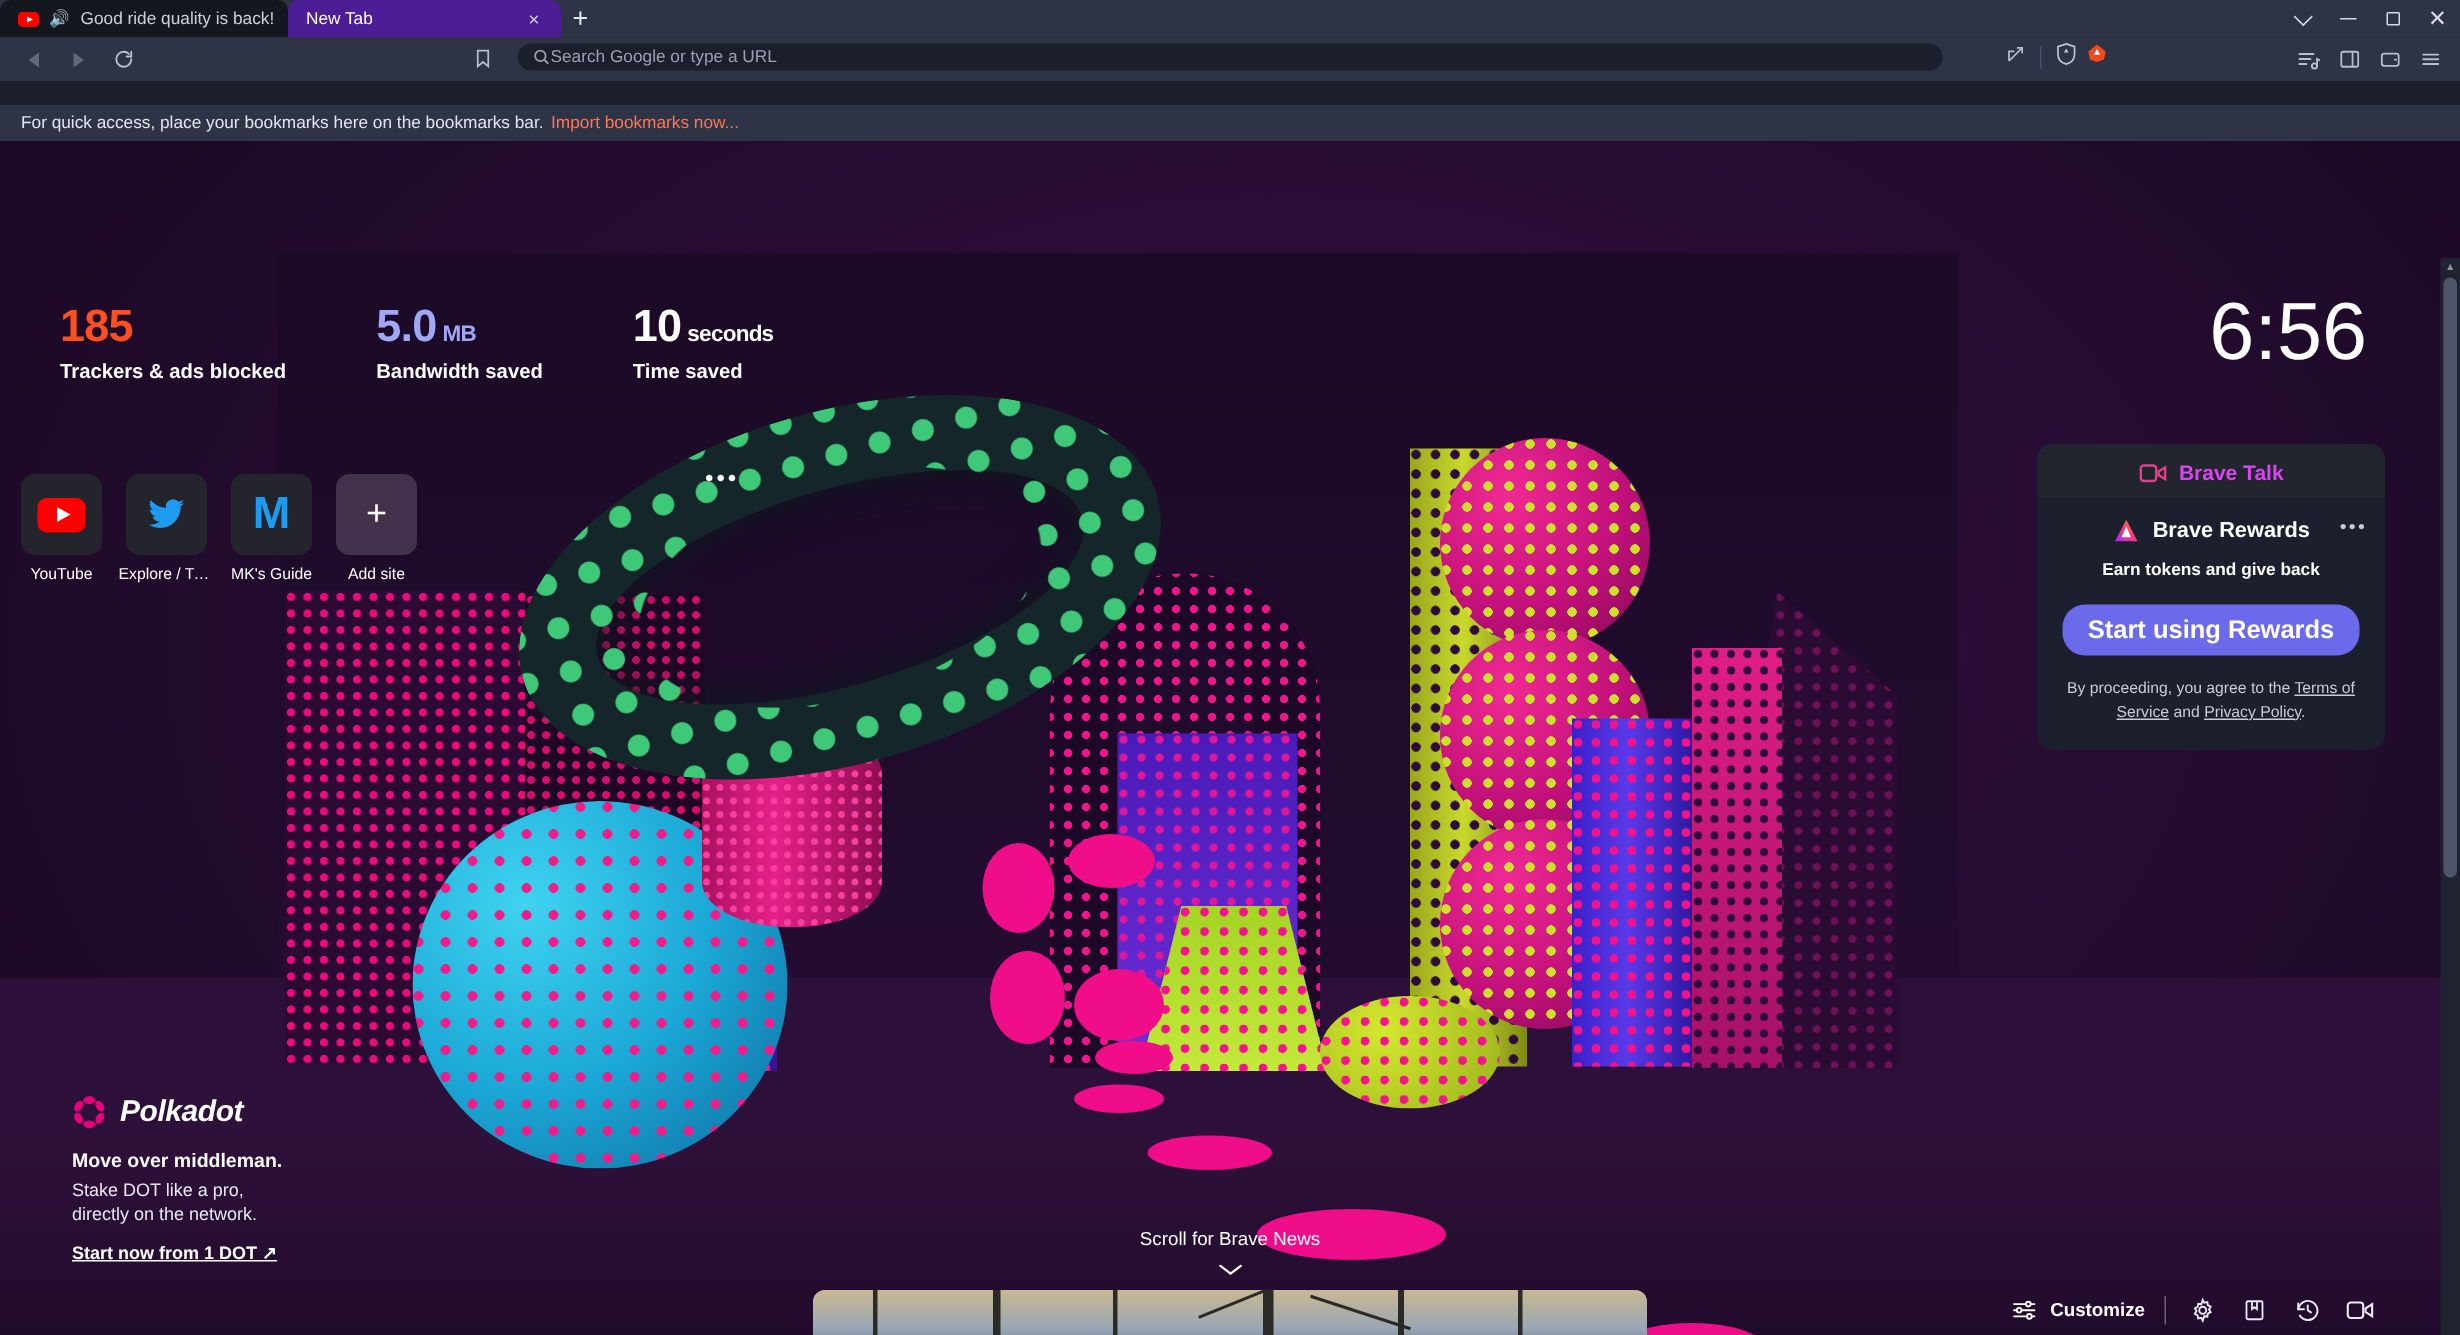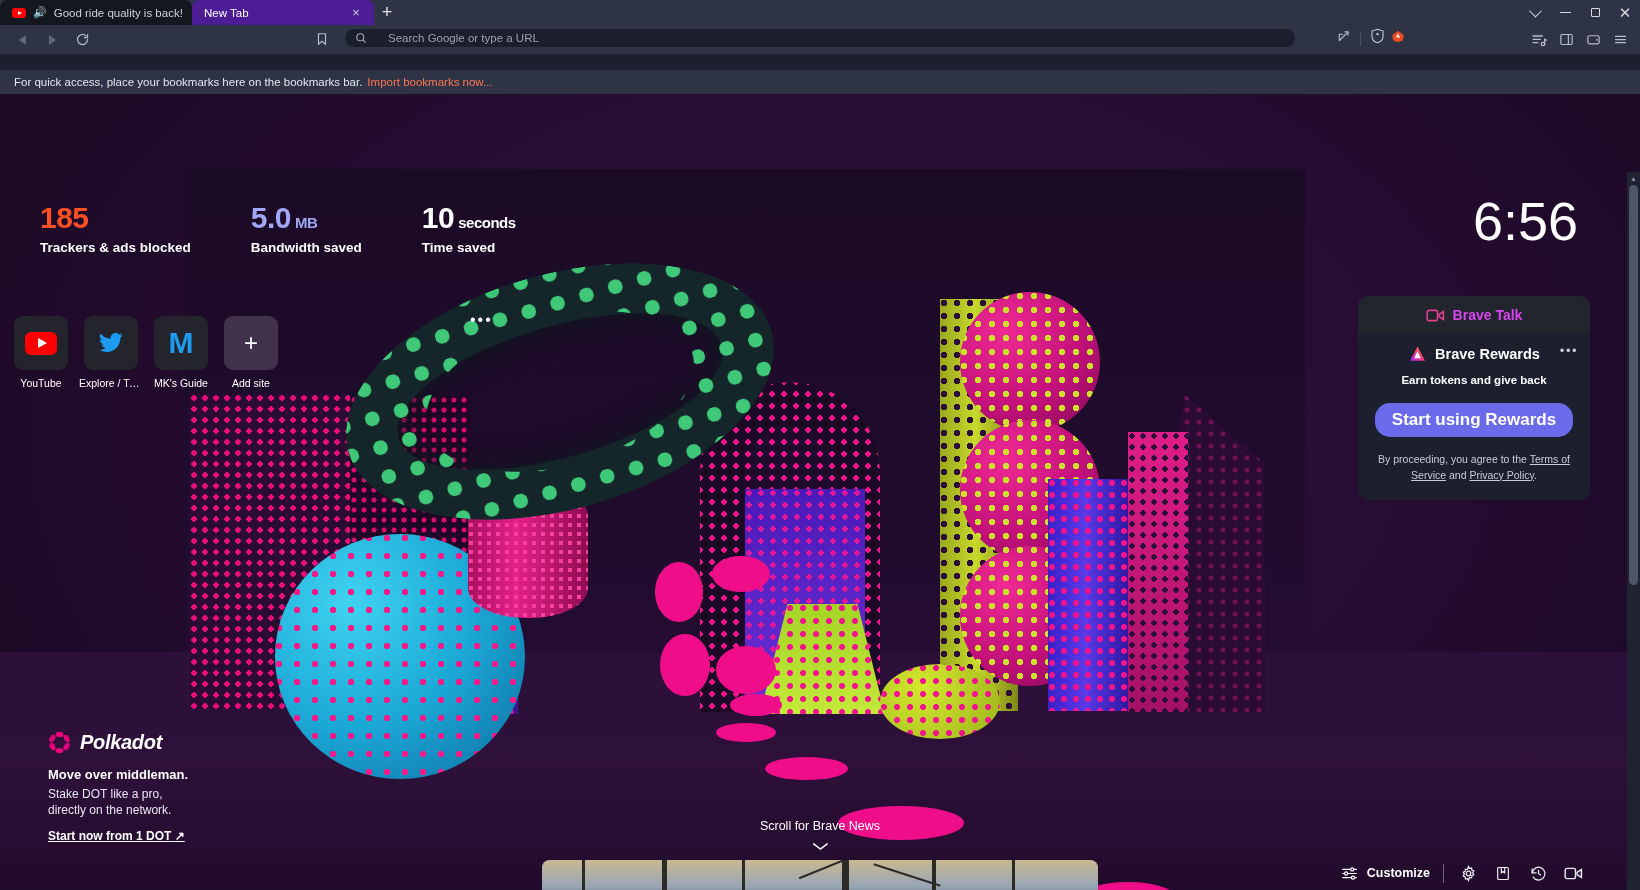--- a/index.html
+++ b/index.html
@@ -51,21 +51,21 @@
   }
   .navbtn { width:28px; height:24px; display:flex; align-items:center; justify-content:center; color:#b9bdcc; }
   .navbtn.dim { color:#62677a; }
   .tri-left { width:0;height:0;border-top:5px solid transparent;border-bottom:5px solid transparent;border-right:7px solid currentColor; }
   .tri-right { width:0;height:0;border-top:5px solid transparent;border-bottom:5px solid transparent;border-left:7px solid currentColor; }
   .omnibox-wrap {
     position:absolute; left:345px; right:345px; top:4px; height:21px;
   }
   .omnibox {
     height:18px; background:#1b1e2b; border-radius:11px; display:flex; align-items:center;
-    padding:0 10px; gap:21px; width:100%;
+    padding:0 10px; gap:0; width:100%;
   }
   .omni-ph { font-size:11.5px; color:#9ba0b2; }
   .nav-right { position:absolute; right:8px; display:flex; align-items:center; gap:3px; }
   .nav-icon { width:24px; height:24px; display:flex; align-items:center; justify-content:center; color:#b9bdcc; }
   .vdiv { width:1px; height:15px; background:#4b5166; margin:0 3px; }
   .brave-shield { width:15px; height:16px; }
   .brave-lion { width:14px; height:15px; }
   .omni-inner-right { position:absolute; right:-110px; display:flex; align-items:center; gap:6px; }
 
   

